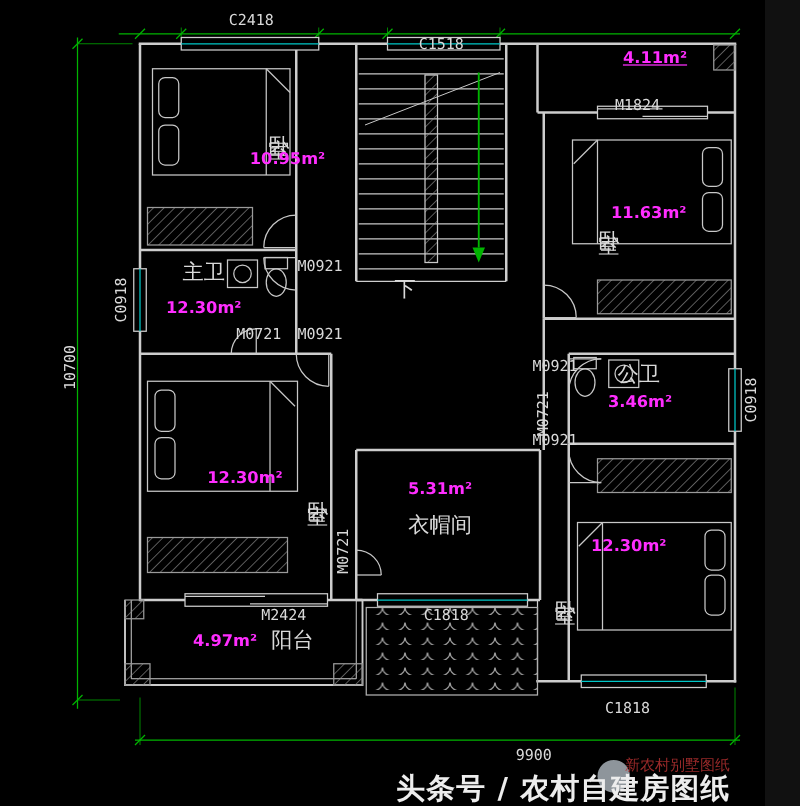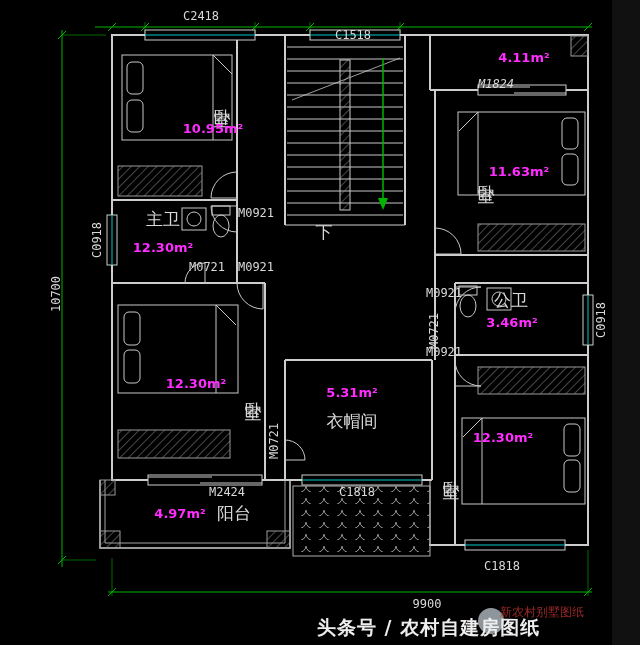--- a/index.html
+++ b/index.html
@@ -18,21 +18,21 @@
   }
   .cn { font-family:"DejaVu Sans", sans-serif; font-size:17px; }
   .area {
     color:#ff2dff; font-family:"DejaVu Sans", sans-serif;
     font-size:13px; font-weight:bold;
   }
   .rot { transform:translate(-50%,-50%) rotate(-90deg); }
   .vert { writing-mode:vertical-rl; text-orientation:upright; letter-spacing:2px; }
   .watermark {
     position:absolute; left:317px; top:615px;
-    color:#ededed; font-size:19px; font-weight:bold;
+    color:#ededed; font-size:23px; font-weight:bold;
     letter-spacing:1px; white-space:nowrap;
   }
   .stamp {
     position:absolute; left:500px; top:604px;
     color:#b23030; font-size:12px; white-space:nowrap; opacity:.85;
   }
   .logo-circle {
     position:absolute; left:478px; top:608px;
     width:26px; height:26px; border-radius:50%;
     background:#8e959b;
@@ -246,25 +246,25 @@
     </g>
   </svg>
 
   <div class="lbl" style="left:201px;top:16px;">C2418</div>
   <div class="lbl" style="left:353px;top:16px;margin-top:19px;">C1518</div>
   <div class="lbl rot" style="left:56px;top:294px;">10700</div>
   <div class="lbl" style="left:427px;top:604px;">9900</div>
   <div class="lbl rot" style="left:97px;top:240px;">C0918</div>
   <div class="lbl rot" style="left:601px;top:320px;">C0918</div>
 
-  <div class="lbl area" style="left:524px;top:57px;">4.11m²</div>
-  <div class="lbl" style="left:496px;top:84px;font-style:italic;">M1824</div>
+  <div class="lbl area" style="left:524px;top:47px;text-decoration:underline;">4.11m²</div>
+  <div class="lbl" style="left:510px;top:84px;">M1824</div>
 
   <div class="lbl cn vert" style="left:222px;top:97px;">卧室</div>
-  <div class="lbl area" style="left:213px;top:128px;">10.95m²</div>
+  <div class="lbl area" style="left:230px;top:128px;">10.95m²</div>
 
   <div class="lbl cn vert" style="left:486px;top:173px;">卧室</div>
   <div class="lbl area" style="left:519px;top:171px;">11.63m²</div>
 
   <div class="lbl cn" style="left:163px;top:219px;">主卫</div>
   <div class="lbl area" style="left:163px;top:247px;">12.30m²</div>
 
   <div class="lbl" style="left:256px;top:213px;">M0921</div>
   <div class="lbl" style="left:207px;top:267px;">M0721</div>
   <div class="lbl" style="left:256px;top:267px;">M0921</div>

